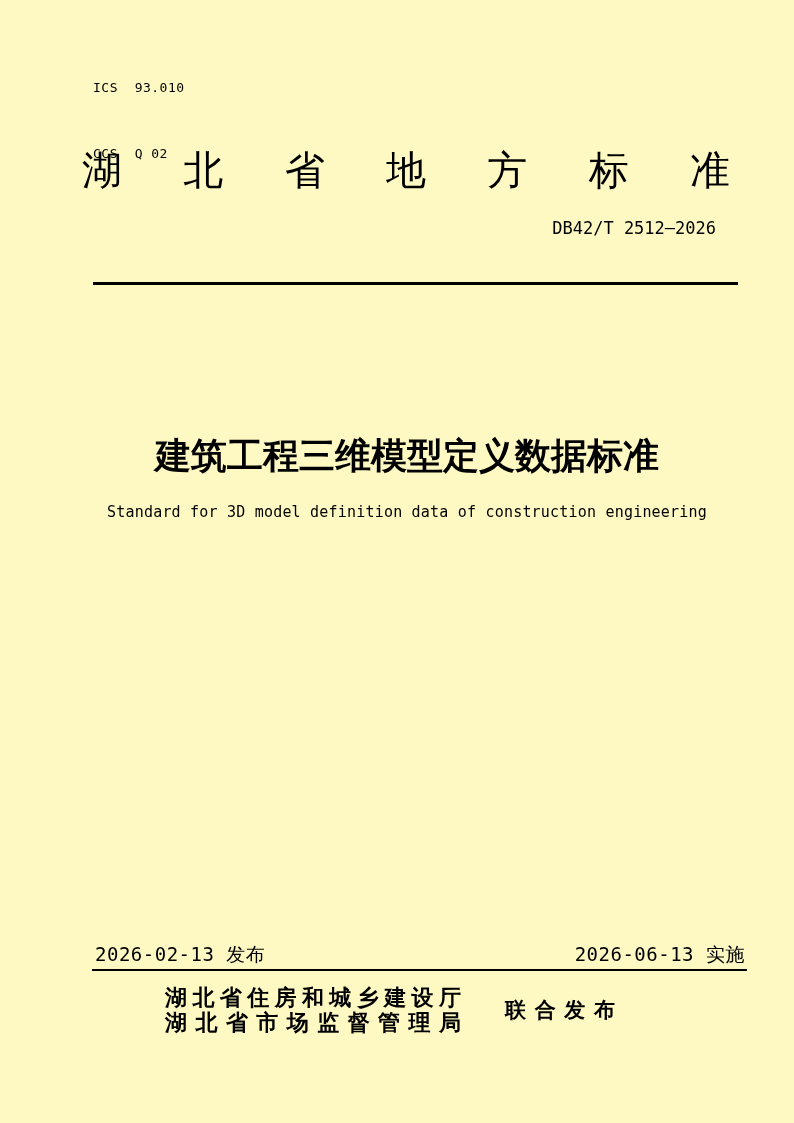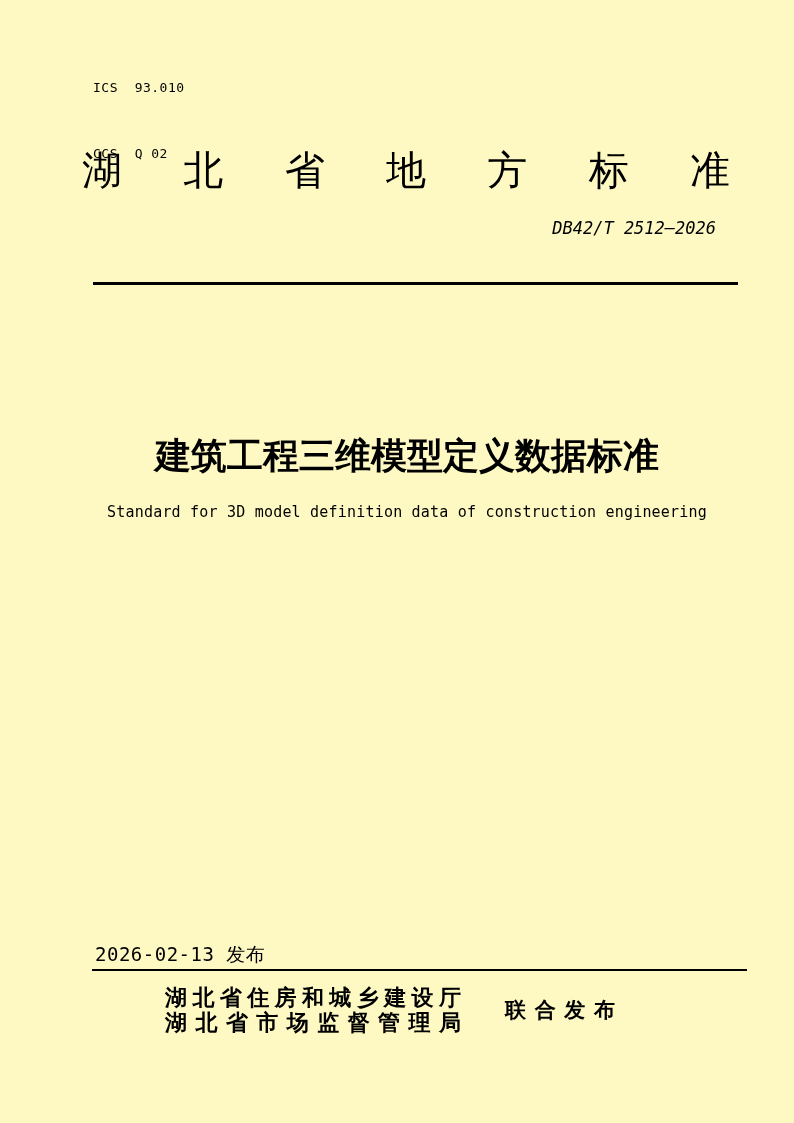--- a/index.html
+++ b/index.html
@@ -45,21 +45,20 @@
     line-height: 1;
   }
   .standard-code {
     position: absolute;
     right: 78px;
     top: 218px;
     font-family: "DejaVu Sans Mono", monospace;
     font-size: 17px;
     letter-spacing: 0px;
     white-space: pre;
-    font-style: italic;
   }
   .rule-top {
     position: absolute;
     left: 93px;
     top: 282px;
     width: 645px;
     height: 3px;
     background: #000;
   }
   .title-cn {
@@ -156,20 +155,21 @@
   <div class="standard-code">DB42/T 2512—2026</div>
 
   <div class="rule-top"></div>
 
   <div class="title-cn">建筑工程三维模型定义数据标准</div>
 
   <div class="title-en">Standard for 3D model definition data of construction engineering</div>
 
   <div class="dates-row">
     <span>2026-02-13 发布</span>
+    <span>2026-06-13 实施</span>
   </div>
 
   <div class="rule-bottom"></div>
 
   <div class="publisher-block">
     <div class="publisher-lines">
       <div class="publisher-line">
           <span>湖</span>
           <span>北</span>
           <span>省</span>

